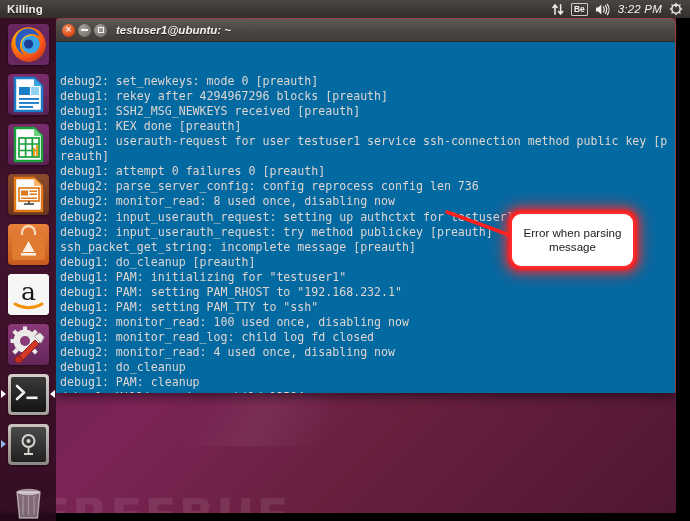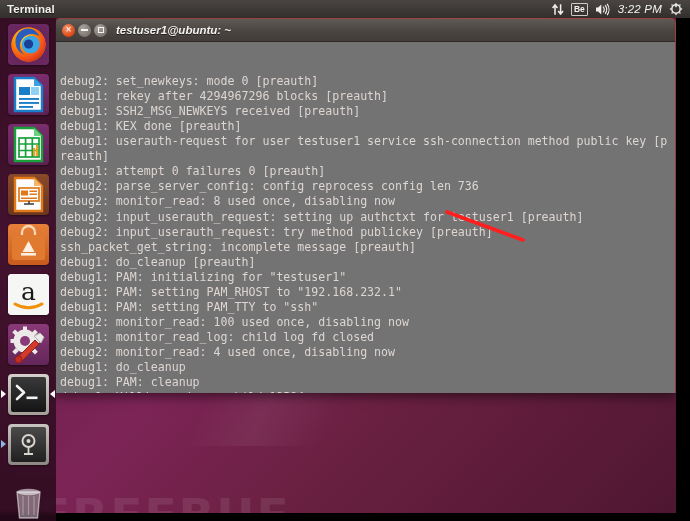--- a/index.html
+++ b/index.html
@@ -151,21 +151,21 @@
   #win-title {
     margin-left: 6px;
     color: #f5f3f1;
     font-size: 11.5px;
     font-weight: bold;
     text-shadow: 0 1px 0 rgba(0,0,0,.55);
     font-style: italic;
   }
   #term-body {
     height: 352px;
-    background: #737373;
+    background: #0369a1;
     padding: 2px 3px 0 4px;
     font-family: "DejaVu Sans Mono", monospace;
     font-size: 11.6px;
     line-height: 15.05px;
     color: #ded6d2;
     white-space: pre-wrap;
     word-break: break-all;
     overflow: hidden;
   }
   .tline { white-space: pre-wrap; }
@@ -203,21 +203,21 @@
 
 <div id="screen">
 
   <div id="wallpaper">
     <div id="watermark">FREEBUF</div>
   </div>
   <div id="desk-black-right"></div>
   <div id="desk-black-bottom"></div>
 
   <div id="top-panel">
-    <div id="panel-title">Terminal</div>
+    <div id="panel-title">Killing</div>
     <div id="panel-right">
 
       <div class="panel-ind">
         <svg width="12" height="13" viewBox="0 0 12 13">
           <path d="M3 11 L3 2 M3 2 L1 4.4 M3 2 L5 4.4" stroke="#f2f0ee" stroke-width="1.5" fill="none" stroke-linecap="square"></path>
           <path d="M8.6 2 L8.6 11 M8.6 11 L6.6 8.6 M8.6 11 L10.6 8.6" stroke="#f2f0ee" stroke-width="1.5" fill="none" stroke-linecap="square"></path>
         </svg>
       </div>
 
       <div class="panel-ind">
@@ -430,14 +430,17 @@
 
     <div id="term-body">
       <div id="term-lines"><div class="tline">debug2: set_newkeys: mode 0 [preauth]</div><div class="tline">debug1: rekey after 4294967296 blocks [preauth]</div><div class="tline">debug1: SSH2_MSG_NEWKEYS received [preauth]</div><div class="tline">debug1: KEX done [preauth]</div><div class="tline">debug1: userauth-request for user testuser1 service ssh-connection method public key [preauth]</div><div class="tline">debug1: attempt 0 failures 0 [preauth]</div><div class="tline">debug2: parse_server_config: config reprocess config len 736</div><div class="tline">debug2: monitor_read: 8 used once, disabling now</div><div class="tline">debug2: input_userauth_request: setting up authctxt for testuser1 [preauth]</div><div class="tline">debug2: input_userauth_request: try method publickey [preauth]</div><div class="tline">ssh_packet_get_string: incomplete message [preauth]</div><div class="tline">debug1: do_cleanup [preauth]</div><div class="tline">debug1: PAM: initializing for "testuser1"</div><div class="tline">debug1: PAM: setting PAM_RHOST to "192.168.232.1"</div><div class="tline">debug1: PAM: setting PAM_TTY to "ssh"</div><div class="tline">debug2: monitor_read: 100 used once, disabling now</div><div class="tline">debug1: monitor_read_log: child log fd closed</div><div class="tline">debug2: monitor_read: 4 used once, disabling now</div><div class="tline">debug1: do_cleanup</div><div class="tline">debug1: PAM: cleanup</div><div class="tline">debug1: Killing privsep child 13584</div></div>
       
     </div>
   </div>
 
   <svg id="annot-svg">
     <line x1="447" y1="212" x2="523" y2="240" stroke="#ff1f1f" stroke-width="3.6" stroke-linecap="round"></line>
   </svg>
+  <div id="callout">
+    <span>Error when parsing message</span>
+  </div>
 
 </div>
 
 </body></html>

